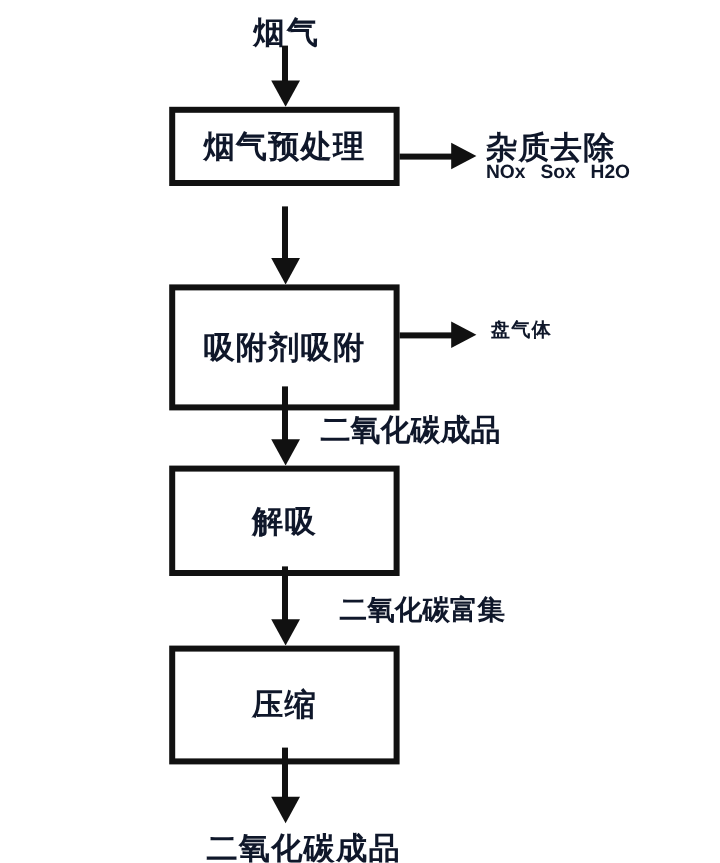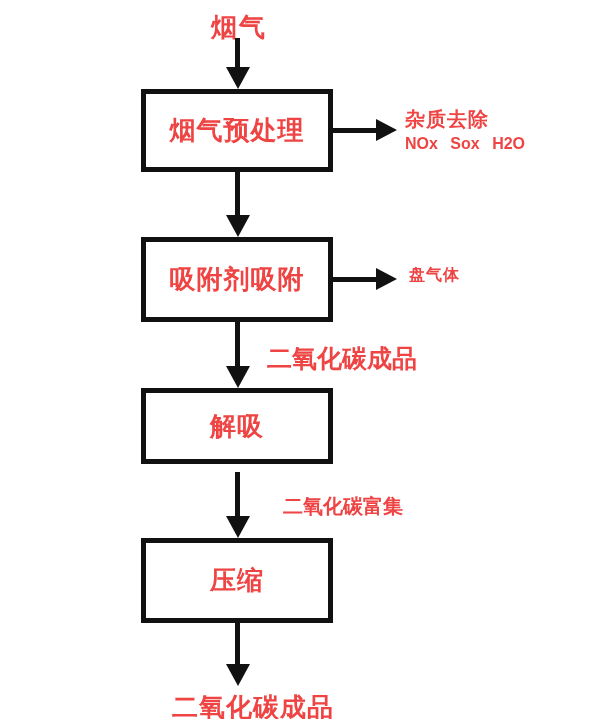--- a/index.html
+++ b/index.html
@@ -6,21 +6,21 @@
     margin: 0;
     padding: 0;
     background: #ffffff;
   }
   .canvas {
     position: relative;
     width: 600px;
     height: 719px;
     background: #ffffff;
     font-family: "Liberation Sans", "DejaVu Sans", sans-serif;
-    color: #ef4444;
+    color: #0f172a;
     overflow: hidden;
   }
   .node-box {
     position: absolute;
     left: 141px;
     width: 192px;
     border: 5px solid #111111;
     background: #ffffff;
     box-sizing: border-box;
     display: flex;
@@ -60,70 +60,70 @@
     border-top: 11px solid transparent;
     border-bottom: 11px solid transparent;
     border-left: 21px solid #111111;
   }
   .flow-text {
     position: absolute;
     font-weight: bold;
     white-space: nowrap;
   }
   .t-input      { left: 211px; top: 10px;  font-size: 26px; letter-spacing: 2px; }
-  .t-branch1a   { left: 405px; top: 106px; font-size: 20px; letter-spacing: 1px; }
+  .t-branch1a   { left: 405px; top: 106px; font-size: 26px; letter-spacing: 1px; }
   .t-branch1b   { left: 405px; top: 135px; font-size: 16px; word-spacing: 8px; }
   .t-branch2    { left: 409px; top: 265px; font-size: 16px; letter-spacing: 1px; }
   .t-edge1      { left: 267px; top: 342px; font-size: 25px; }
-  .t-edge2      { left: 283px; top: 493px; font-size: 20px; }
+  .t-edge2      { left: 283px; top: 493px; font-size: 23px; }
   .t-output     { left: 172px; top: 690px; font-size: 26px; letter-spacing: 1px; }
 </style>
 </head>
 <body>
 
 <div class="canvas">
 
   <div class="flow-text t-input">烟气</div>
 
   <div class="vline" style="top:38px; height:31px;"></div>
   <div class="arrow-down" style="top:67px;"></div>
 
-  <div class="node-box" style="top:89px; height:83px;">
+  <div class="node-box" style="top:89px; height:66px;">
     <span class="node-label">烟气预处理</span>
   </div>
 
   <div class="hline" style="left:333px; top:128px; width:44px;"></div>
   <div class="arrow-right" style="left:376px; top:119px;"></div>
   <div class="flow-text t-branch1a">杂质去除</div>
   <div class="flow-text t-branch1b">NOx Sox H2O</div>
 
   <div class="vline" style="top:172px; height:45px;"></div>
   <div class="arrow-down" style="top:215px;"></div>
 
-  <div class="node-box" style="top:237px; height:85px;">
+  <div class="node-box" style="top:237px; height:105px;">
     <span class="node-label">吸附剂吸附</span>
   </div>
 
   <div class="hline" style="left:333px; top:277px; width:44px;"></div>
   <div class="arrow-right" style="left:376px; top:268px;"></div>
   <div class="flow-text t-branch2">盘气体</div>
 
   <div class="vline" style="top:322px; height:45px;"></div>
   <div class="arrow-down" style="top:366px;"></div>
   <div class="flow-text t-edge1">二氧化碳成品</div>
 
-  <div class="node-box" style="top:388px; height:76px;">
+  <div class="node-box" style="top:388px; height:92px;">
     <span class="node-label">解吸</span>
   </div>
 
   <div class="vline" style="top:472px; height:45px;"></div>
   <div class="arrow-down" style="top:516px;"></div>
   <div class="flow-text t-edge2">二氧化碳富集</div>
 
-  <div class="node-box" style="top:538px; height:85px;">
+  <div class="node-box" style="top:538px; height:99px;">
     <span class="node-label">压缩</span>
   </div>
 
   <div class="vline" style="top:623px; height:43px;"></div>
   <div class="arrow-down" style="top:664px;"></div>
 
   <div class="flow-text t-output">二氧化碳成品</div>
 
 </div>
 

